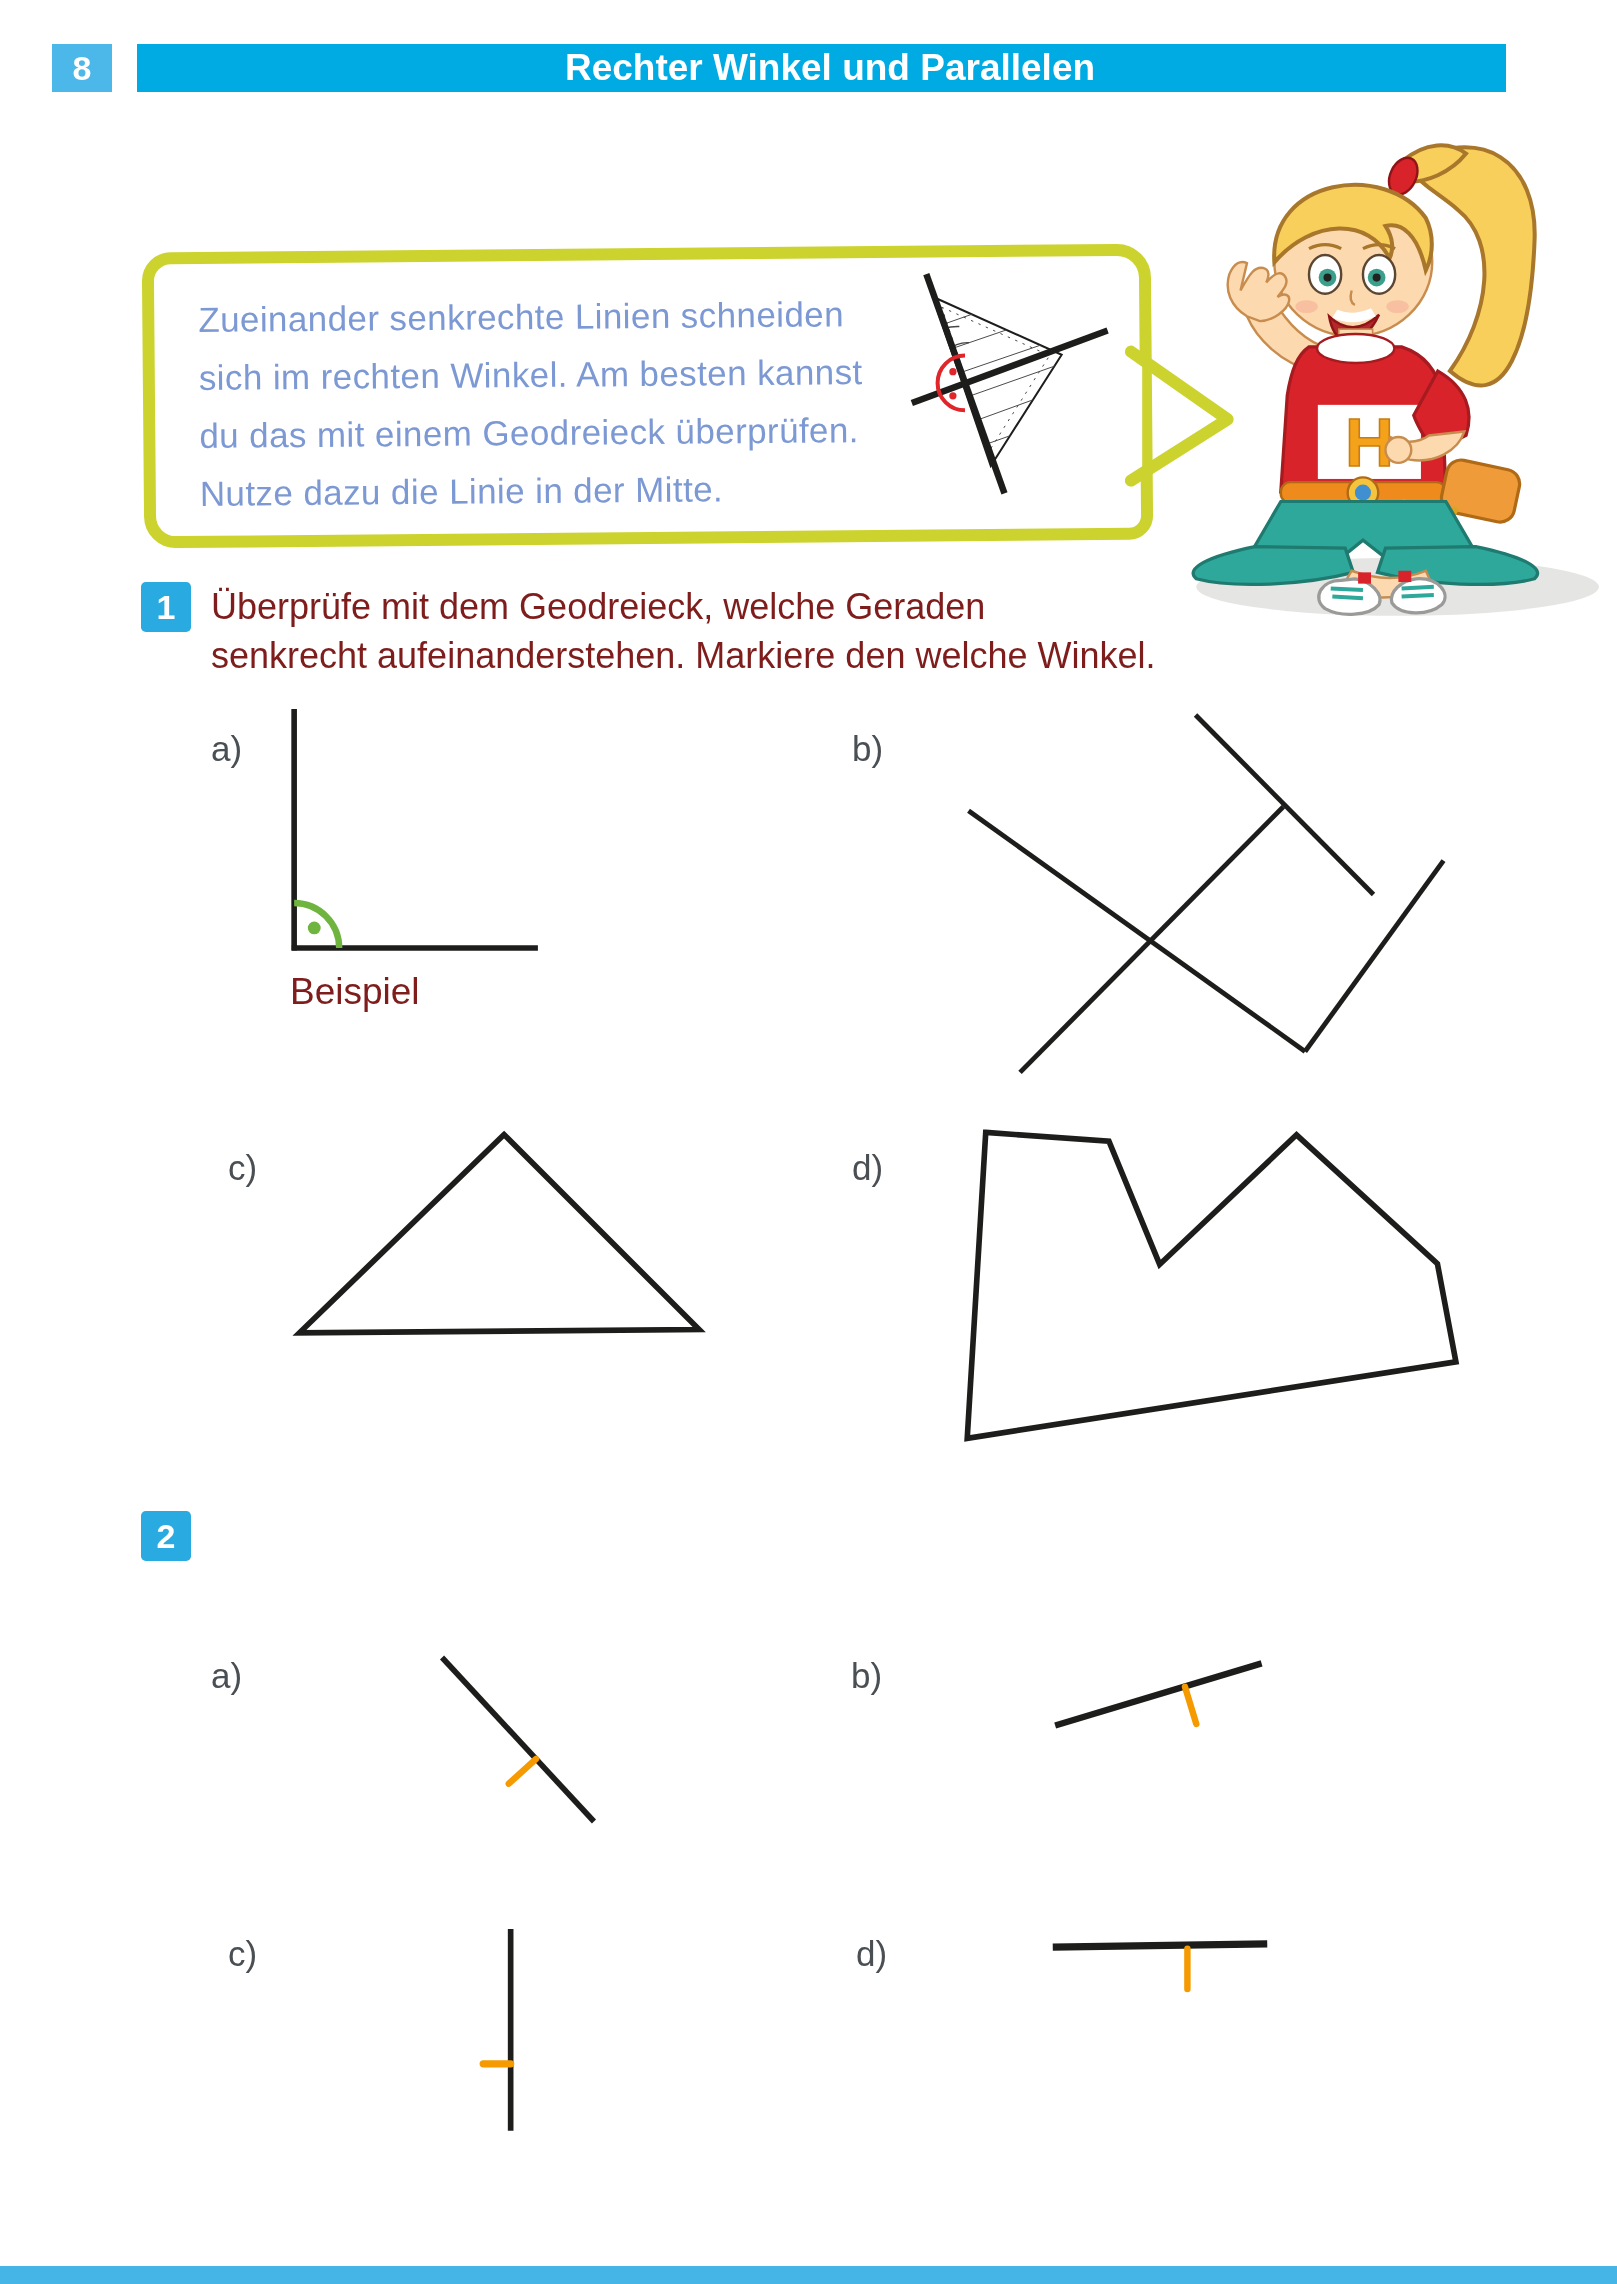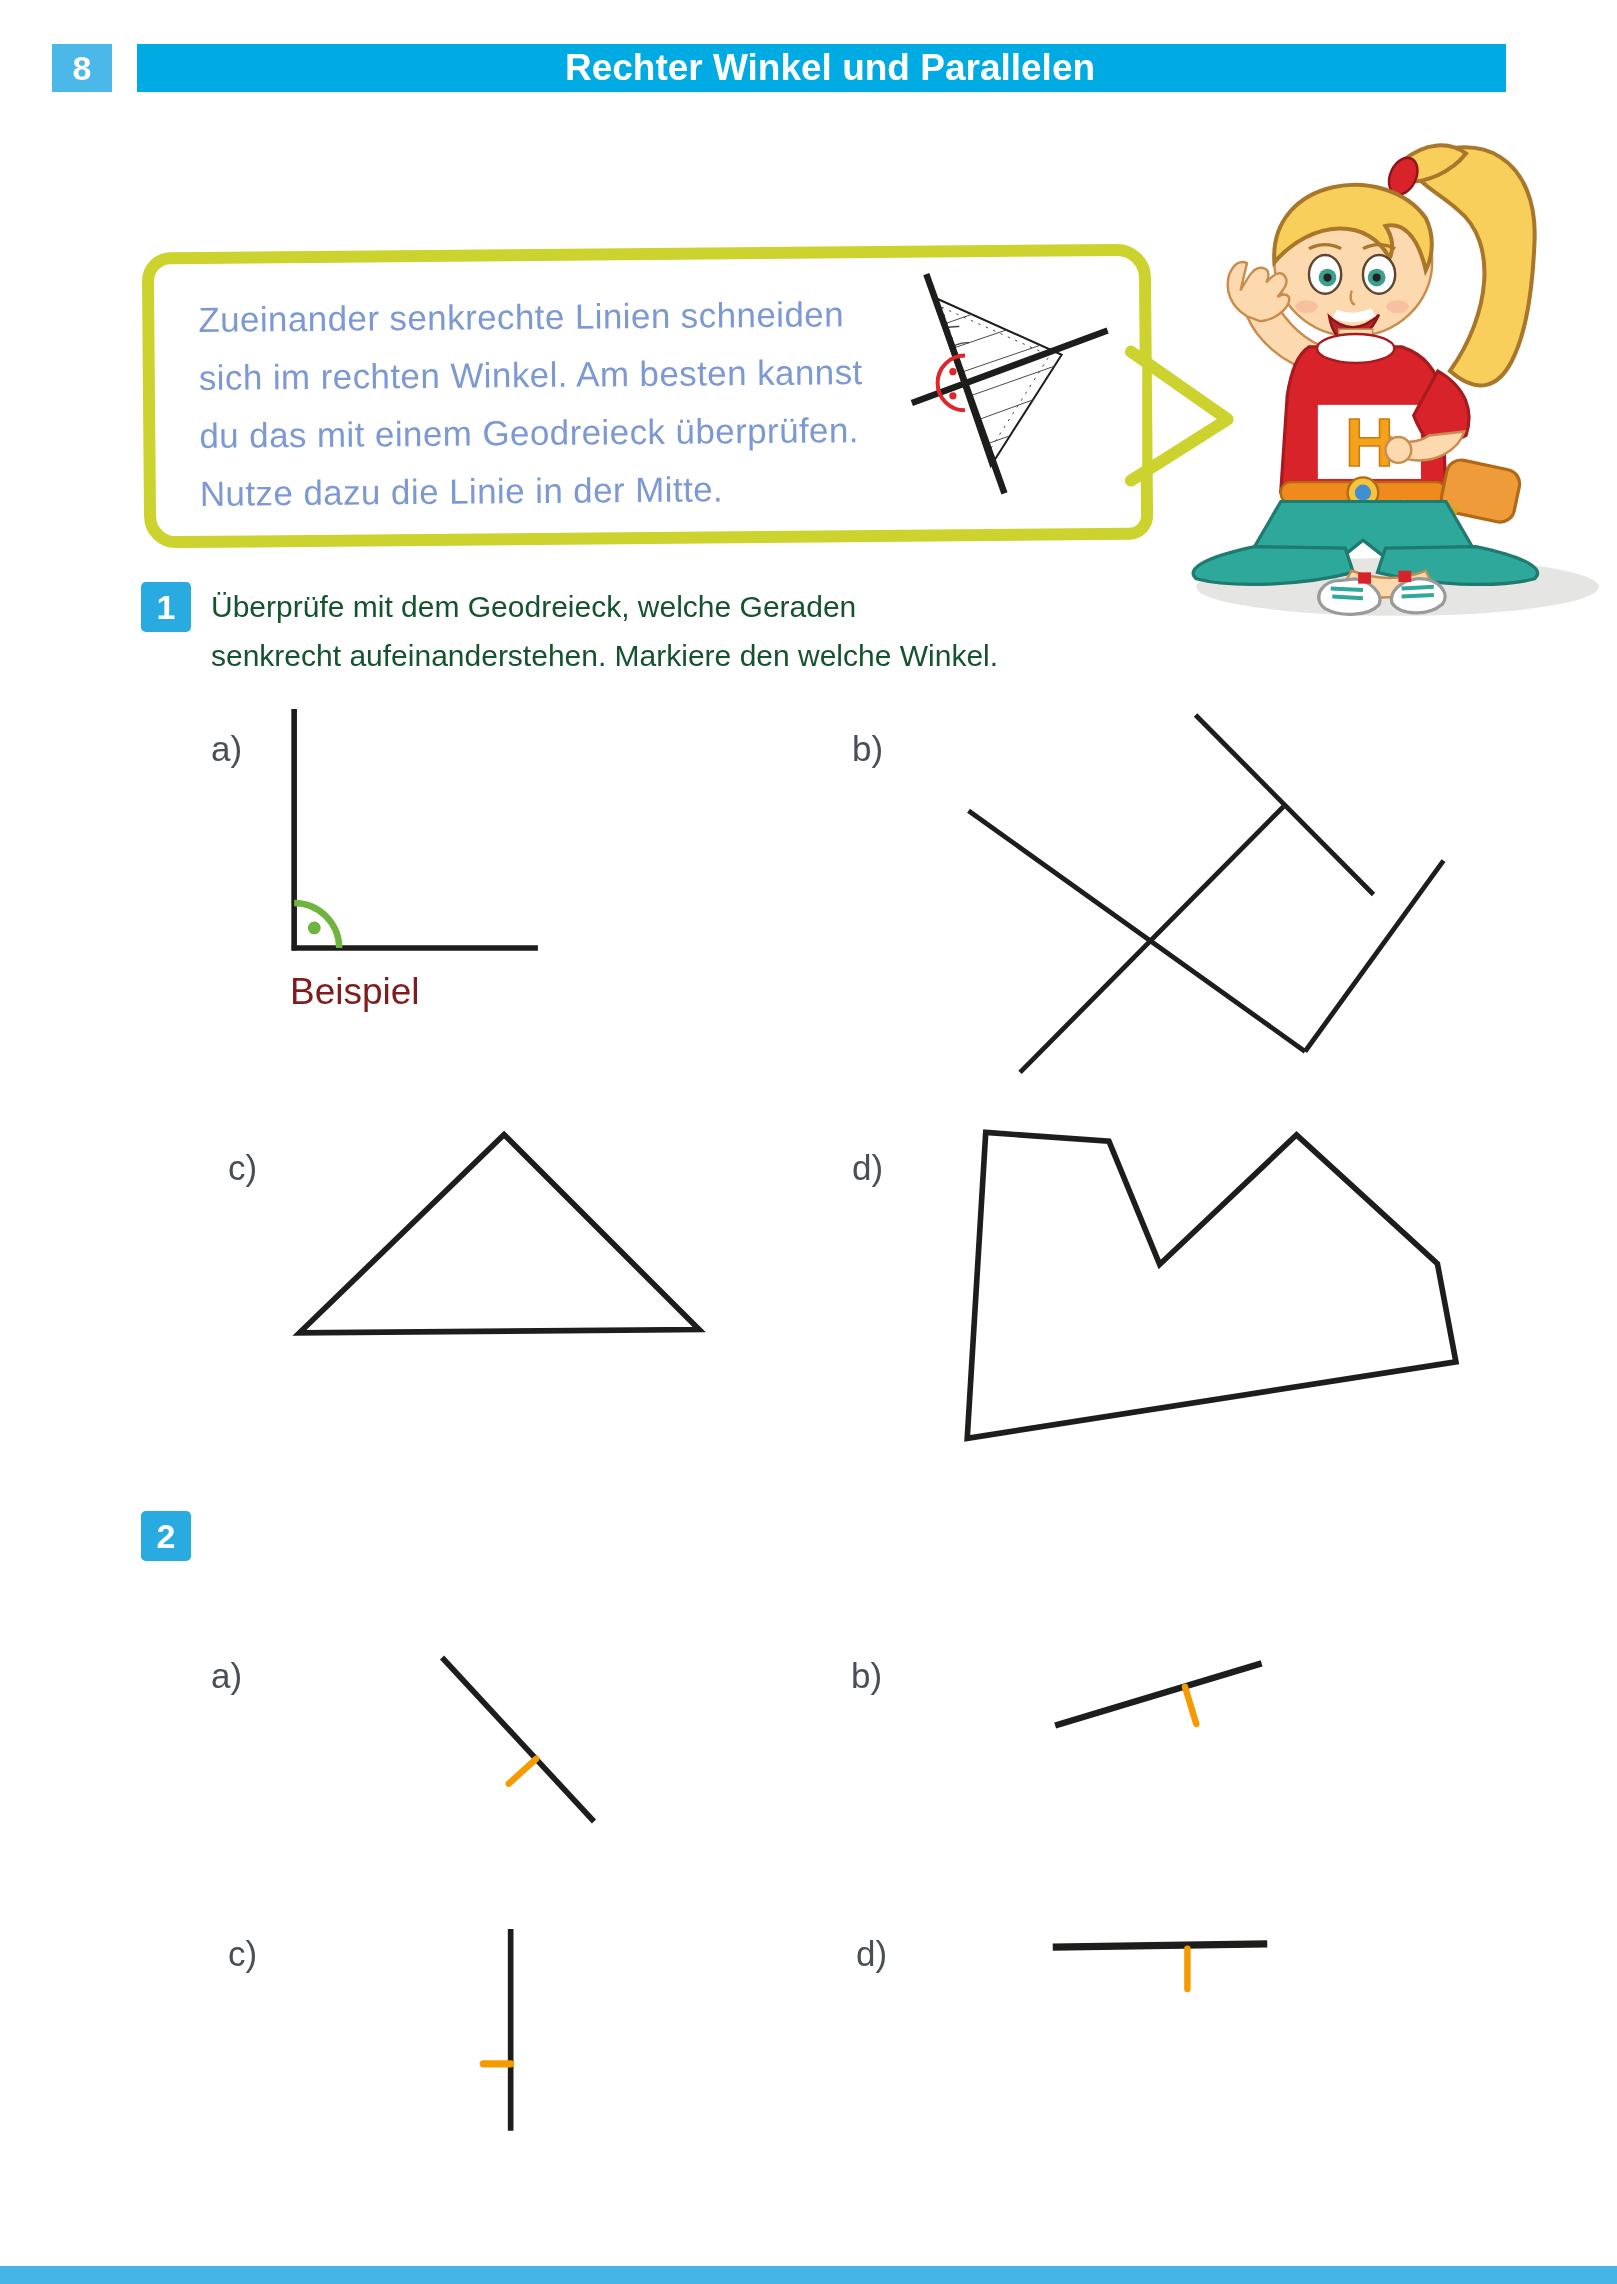--- a/index.html
+++ b/index.html
@@ -23,21 +23,21 @@
   }
   .bubble-text{
     position:absolute;left:44px;top:27px;font-size:35px;line-height:58px;color:#7d99d4;letter-spacing:0.4px;
   }
   .bubble-text span{display:block;}
   
   .badge{
     position:absolute;width:50px;height:50px;background:#29abe2;border-radius:4.8px;
     display:flex;align-items:center;justify-content:center;color:#fff;font-weight:bold;font-size:34px;
   }
-  .task-text{position:absolute;font-size:30px;line-height:49px;color:#14532d;}
+  .task-text{position:absolute;font-size:36px;line-height:49px;color:#7f1d1d;}
   .fig-label{position:absolute;font-size:35px;color:#4a4f54;}
   .example{position:absolute;font-size:37px;color:#7f1d1d;}
   svg{position:absolute;overflow:visible;}
   .footer-bar{position:absolute;left:0;bottom:0;width:1618px;height:17.7px;background:#45b5e8;}
 </style>
 </head>
 <body>
 
 <div id="page">
 

